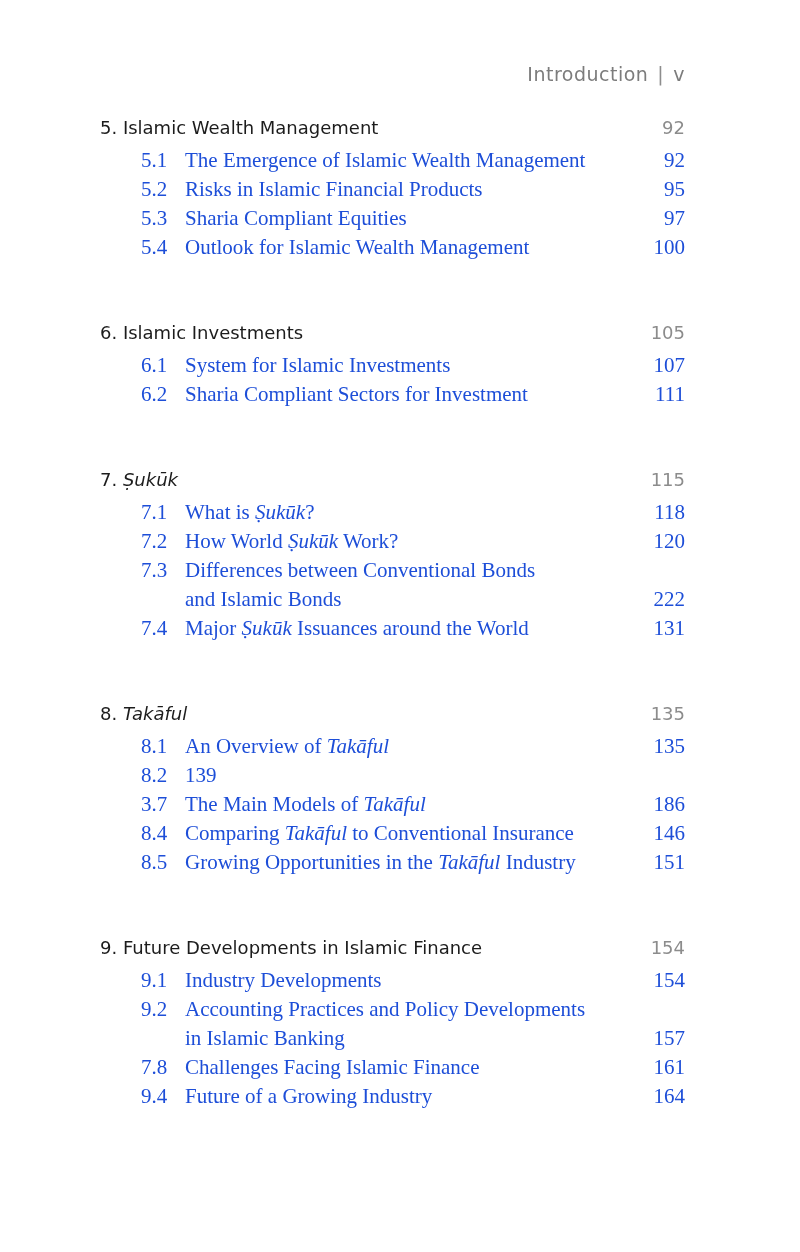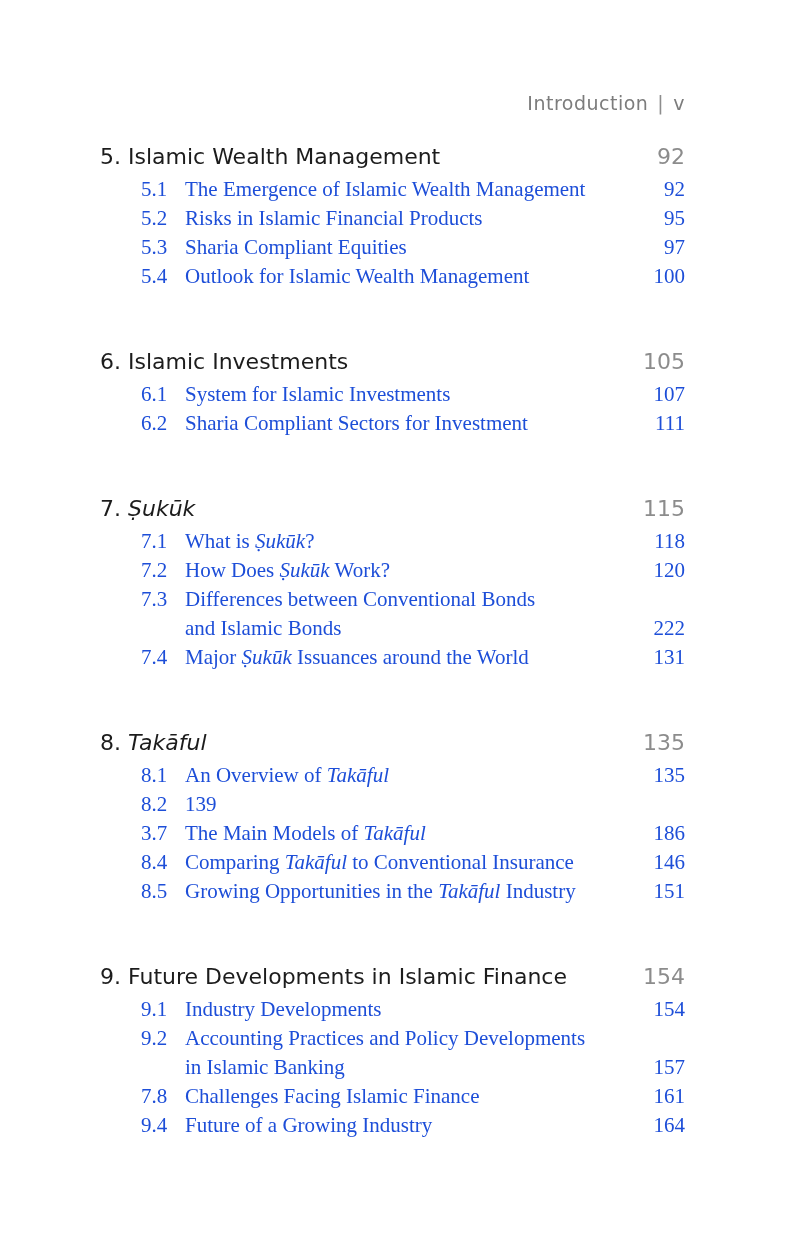--- a/index.html
+++ b/index.html
@@ -16,21 +16,20 @@
     width: 800px;
     height: 1252px;
     background: #ffffff;
   }
 
   .content {
     position: absolute;
     left: 100px;
     top: 0;
     width: 585px;
-    margin-top: 29px;
   }
 
   
   .running-header {
     margin-top: 62px;
     text-align: right;
     font-family: "DejaVu Sans", "Liberation Sans", sans-serif;
     font-size: 19px;
     line-height: 24px;
     color: #7c7c7c;
@@ -39,21 +38,21 @@
   .running-header .divider { margin: 0 9px; color: #8d8d8d; }
 
   
   .toc-section { margin-top: 56px; }
   .toc-section.first { margin-top: 27px; }
 
   .sec-head {
     display: flex;
     align-items: flex-end;
     font-family: "DejaVu Sans", "Liberation Sans", sans-serif;
-    font-size: 22px;
+    font-size: 18px;
     line-height: 30px;
     color: #1c1c1c;
     margin-bottom: 3px;
   }
   .sec-title { flex: 1 1 auto; }
   .sec-title i { font-style: italic; }
   .sec-page {
     flex: 0 0 auto;
     color: #8c8c8c;
     text-align: right;
@@ -137,21 +136,21 @@
             <div class="sec-page">115</div>
           </div>
           <div class="sec-items">
             <div class="toc-line">
               <span class="num">7.1</span>
               <span class="txt"><span>What is </span><i>Ṣukūk</i><span>?</span></span>
               <span class="pg">118</span>
             </div>
             <div class="toc-line">
               <span class="num">7.2</span>
-              <span class="txt"><span>How Does </span><i>Ṣukūk</i><span> Work?</span></span>
+              <span class="txt"><span>How World </span><i>Ṣukūk</i><span> Work?</span></span>
               <span class="pg">120</span>
             </div>
             <div class="toc-line">
               <span class="num">7.3</span>
               <span class="txt"><span>Differences between Conventional Bonds</span></span>
               <span class="pg"></span>
             </div>
             <div class="toc-line">
               <span class="num"></span>
               <span class="txt"><span>and Islamic Bonds</span></span>

